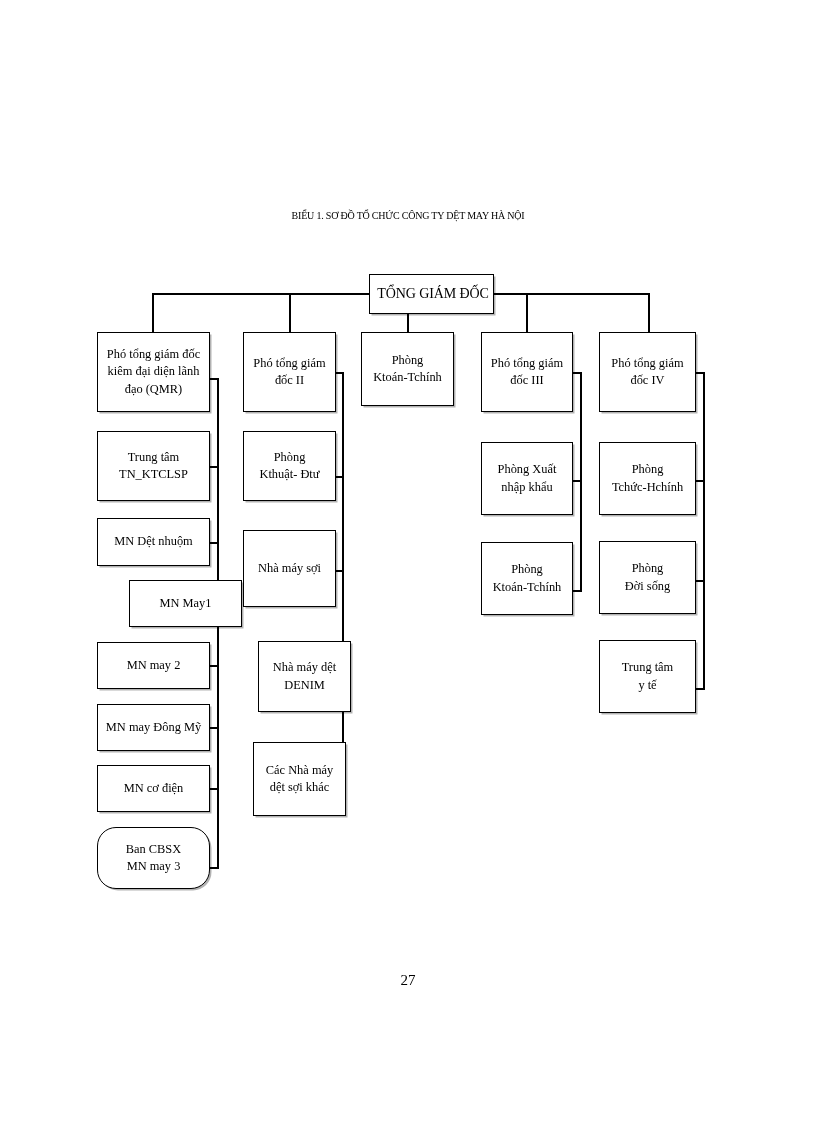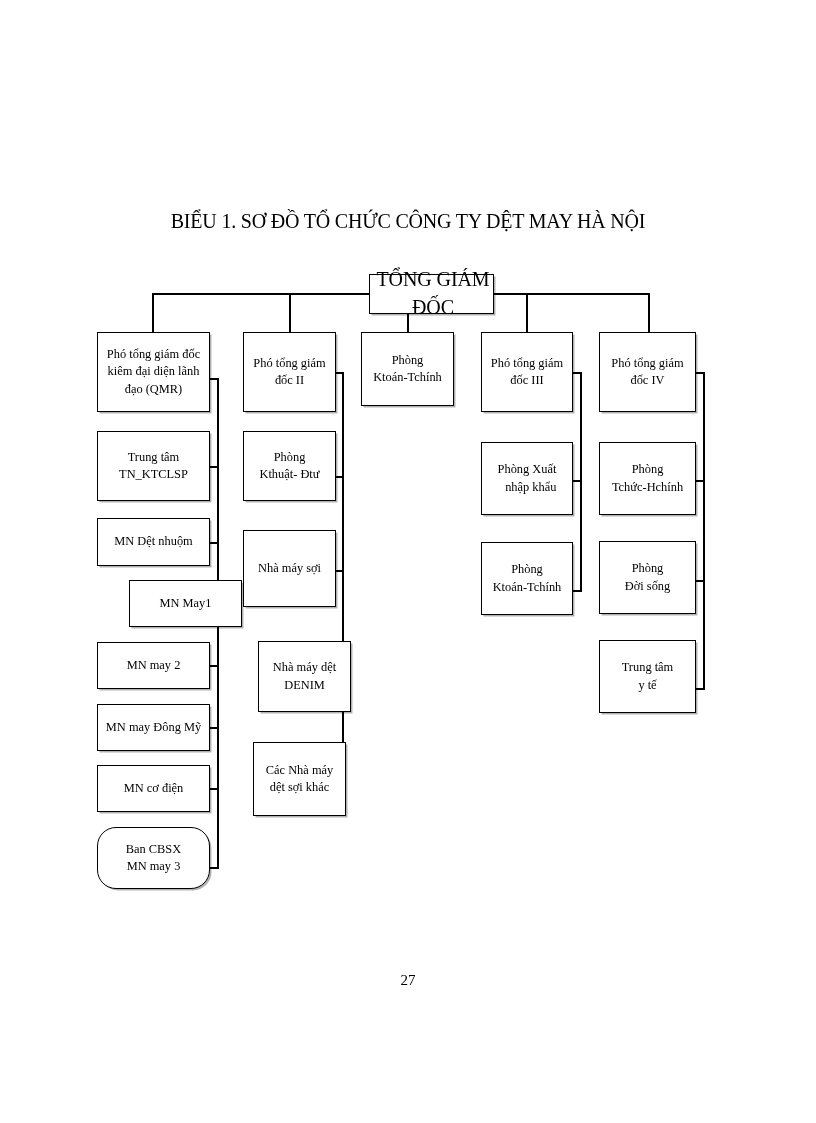--- a/index.html
+++ b/index.html
@@ -18,21 +18,21 @@
     height: 1123px;
     background: #ffffff;
     overflow: hidden;
   }
   .chart-title {
     position: absolute;
     left: 0;
     top: 210px;
     width: 816px;
     text-align: center;
-    font-size: 20px;
+    font-size: 10px;
     letter-spacing: -0.2px;
     font-weight: 400;
     white-space: nowrap;
   }
   .page-number {
     position: absolute;
     left: 0;
     top: 972px;
     width: 816px;
     text-align: center;
@@ -50,21 +50,21 @@
     justify-content: center;
     text-align: center;
     font-size: 12.4px;
     line-height: 1.38;
     padding: 2px 3px;
     z-index: 3;
     
     box-shadow: 2px 2px 0 -0.5px rgba(0,0,0,0.30);
   }
   .node.root {
-    font-size: 20px;
+    font-size: 14px;
     letter-spacing: -0.1px;
     padding-left: 6px;
   }
   .node .label {
     display: block;
     white-space: pre-line;
   }
 
   
   .conn {
@@ -164,21 +164,21 @@
 
   <div class="node" style="left:361px; top:332px; width:93px; height:74px;">
     <span class="label">Phòng
 Ktoán-Tchính</span>
   </div>
 
   <div class="node" style="left:481px; top:332px; width:92px; height:80px;">
     <span class="label">Phó tổng giám
 đốc III</span>
   </div>
-  <div class="node" style="left:481px; top:442px; width:92px; height:73px;text-align:right;">
+  <div class="node" style="left:481px; top:442px; width:92px; height:73px;">
     <span class="label">Phòng Xuất
 nhập khẩu</span>
   </div>
   <div class="node" style="left:481px; top:542px; width:92px; height:73px;">
     <span class="label">Phòng
 Ktoán-Tchính</span>
   </div>
 
   <div class="conn v" style="left:580px; top:372px; height:220px;"></div>
   <div class="conn h" style="left:573px; top:372px; width:9px;"></div>

